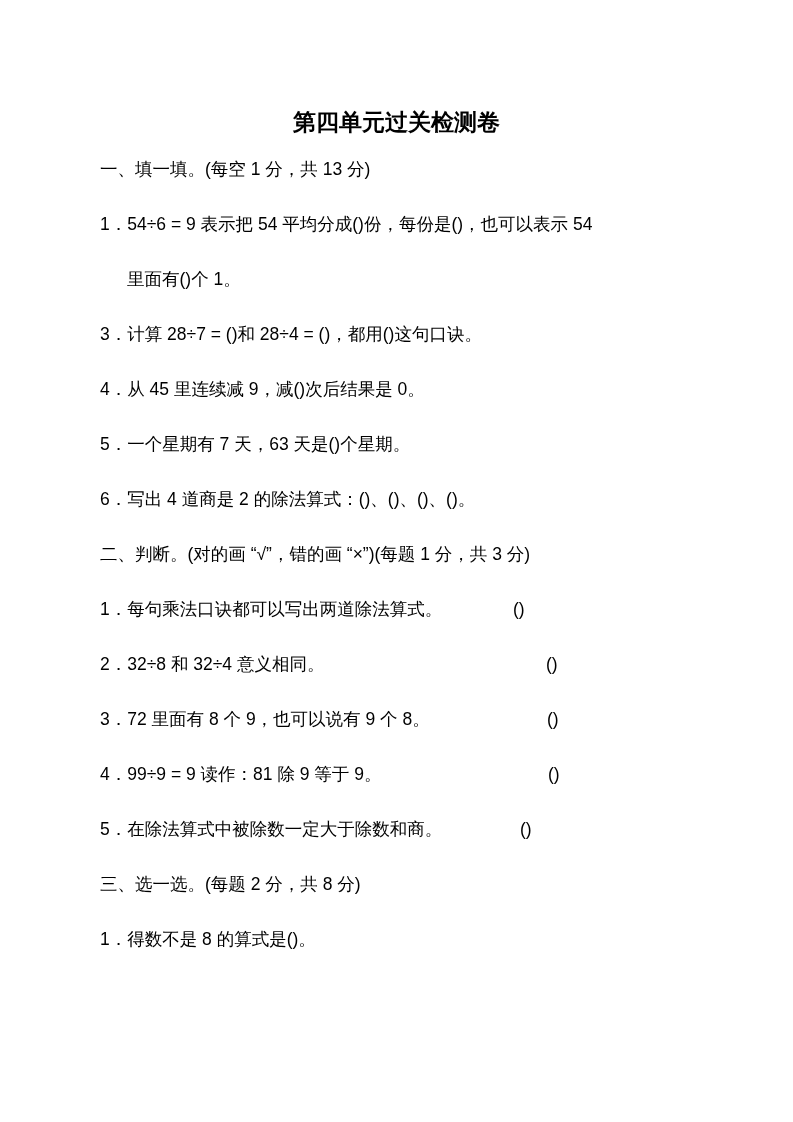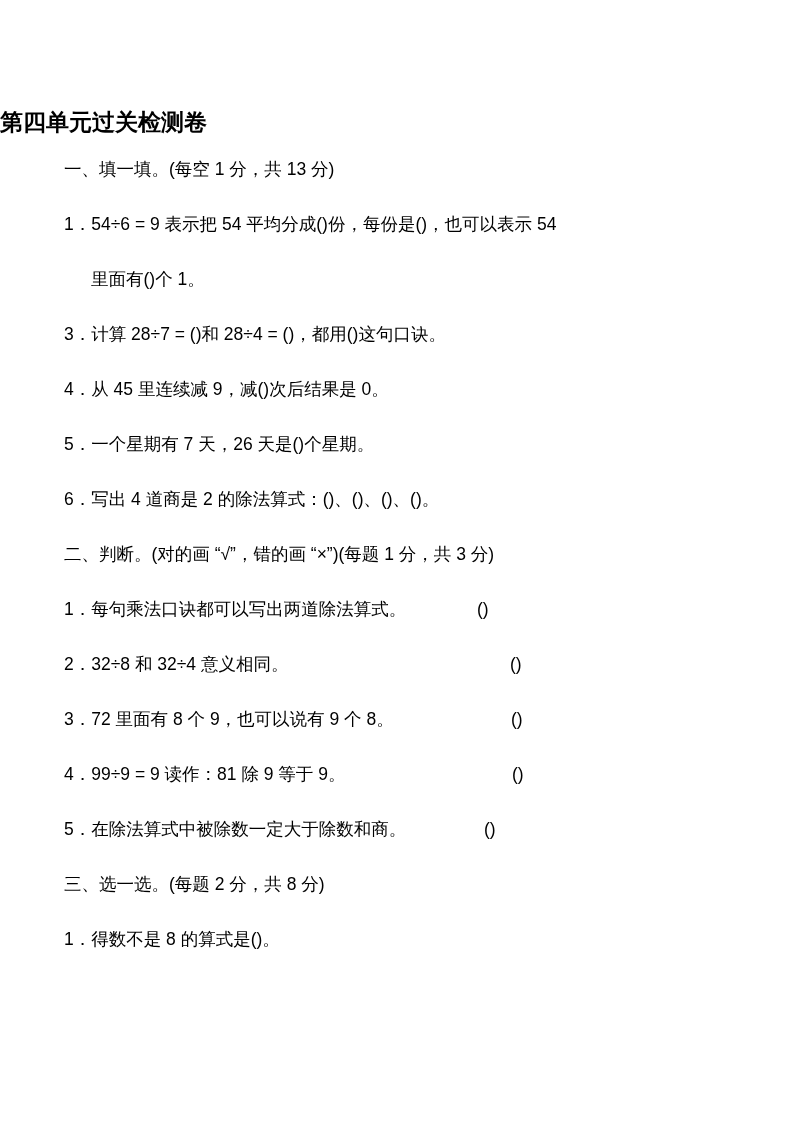--- a/index.html
+++ b/index.html
@@ -8,26 +8,27 @@
     height: 1122px;
     background: #ffffff;
     color: #000000;
     font-family: "Liberation Sans", "DejaVu Sans", sans-serif;
     box-sizing: border-box;
     padding-top: 103px;
     overflow: hidden;
   }
   .title {
     margin: 0;
+    text-align: center;
     font-size: 23px;
     line-height: 39px;
     font-weight: 700;
   }
   .content {
-    padding-left: 64px;
+    padding-left: 100px;
     padding-right: 40px;
   }
   .line {
     position: relative;
     height: 55px;
     line-height: 55px;
     font-size: 17.5px;
     white-space: nowrap;
   }
   .cont { padding-left: 27px; }
@@ -49,21 +50,21 @@
     <div class="line">一、填一填。(每空 1 分，共 13 分)</div>
 
     <div class="line"><span>1．</span><span>54÷6 = 9 表示把 54 平均分成()份，每份是()，也可以表示 54</span></div>
     <div class="line cont">里面有()个 1。</div>
 
 
     <div class="line"><span>3．</span><span>计算 28÷7 = ()和 28÷4 = ()，都用()这句口诀。</span></div>
 
     <div class="line"><span>4．</span><span>从 45 里连续减 9，减()次后结果是 0。</span></div>
 
-    <div class="line"><span>5．</span><span>一个星期有 7 天，26 天是()个星期。</span></div>
+    <div class="line"><span>5．</span><span>一个星期有 7 天，63 天是()个星期。</span></div>
 
     <div class="line"><span>6．</span><span>写出 4 道商是 2 的除法算式：()、()、()、()。</span></div>
 
     <div class="line">二、判断。(对的画 “√”，错的画 “×”)(每题 1 分，共 3 分)</div>
 
     <div class="line j1"><span>1．</span><span>每句乘法口诀都可以写出两道除法算式。</span><span class="bracket">()</span></div>
 
     <div class="line j2"><span>2．</span><span>32÷8 和 32÷4 意义相同。</span><span class="bracket">()</span></div>
 
     <div class="line j3"><span>3．</span><span>72 里面有 8 个 9，也可以说有 9 个 8。</span><span class="bracket">()</span></div>

